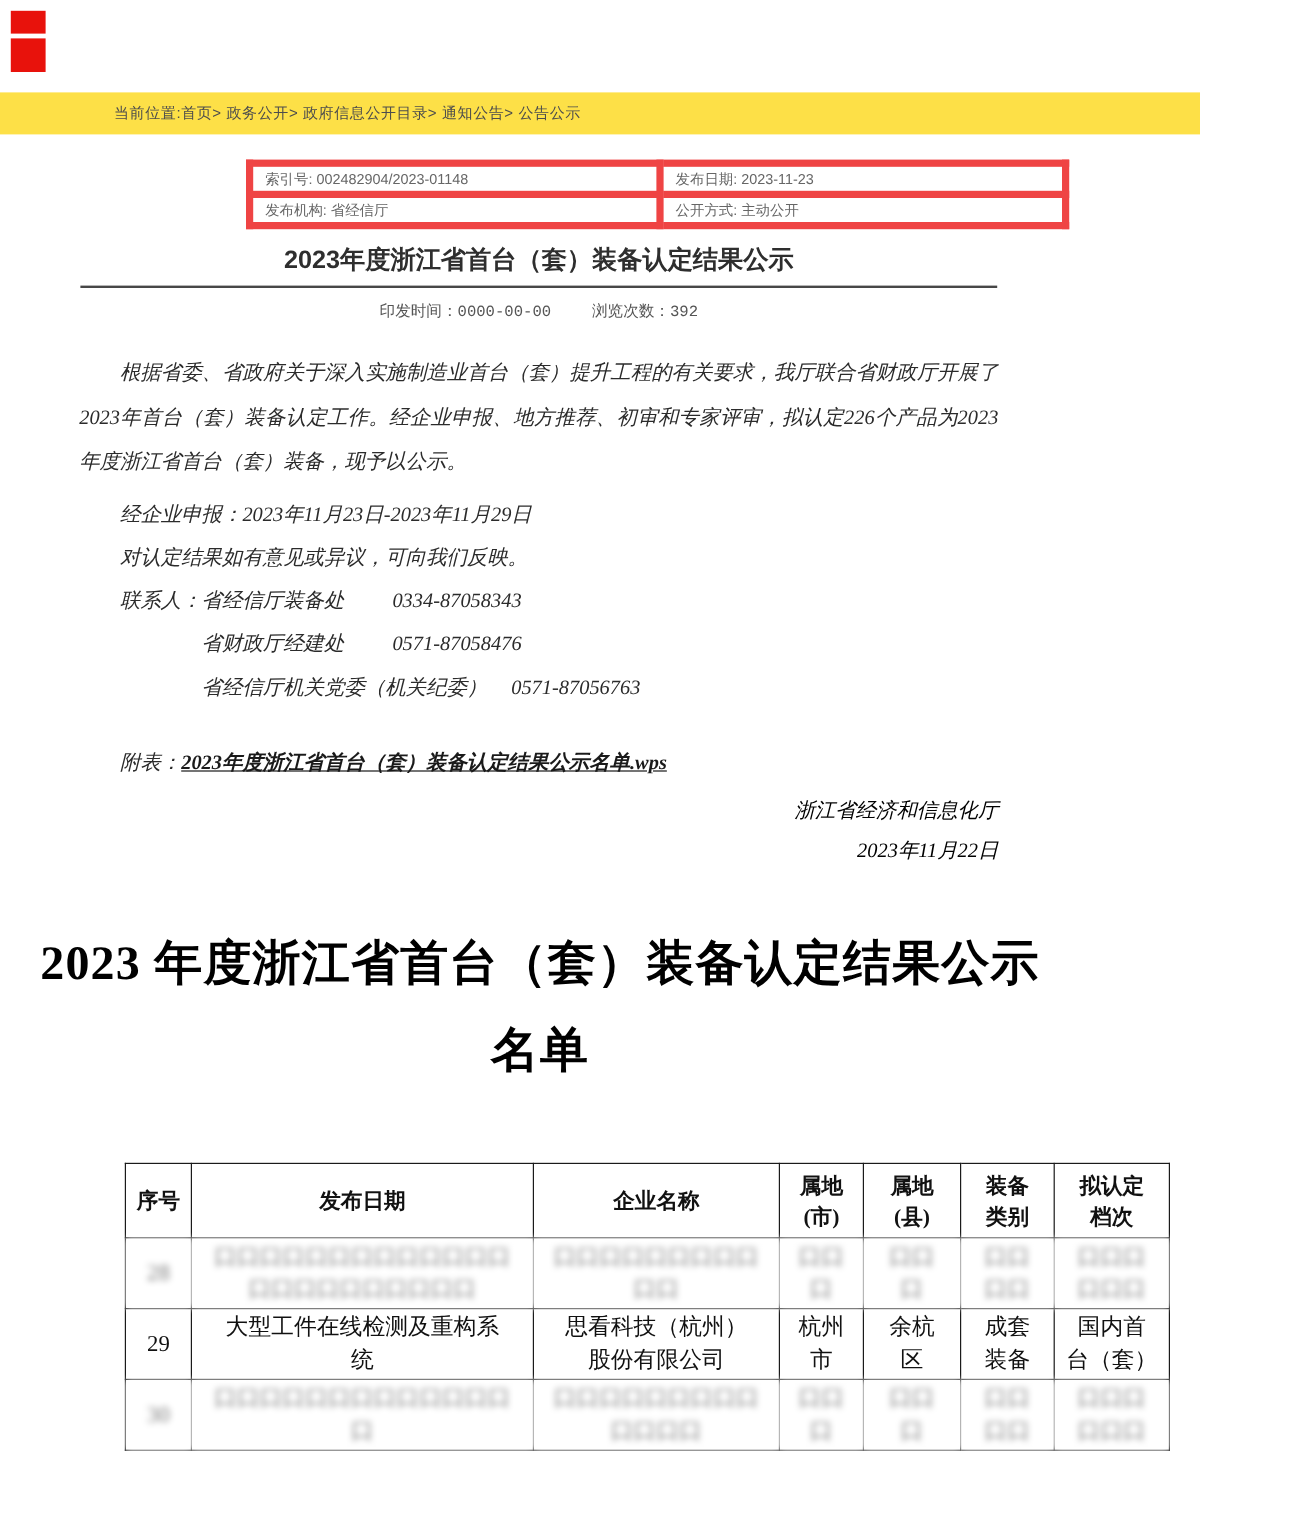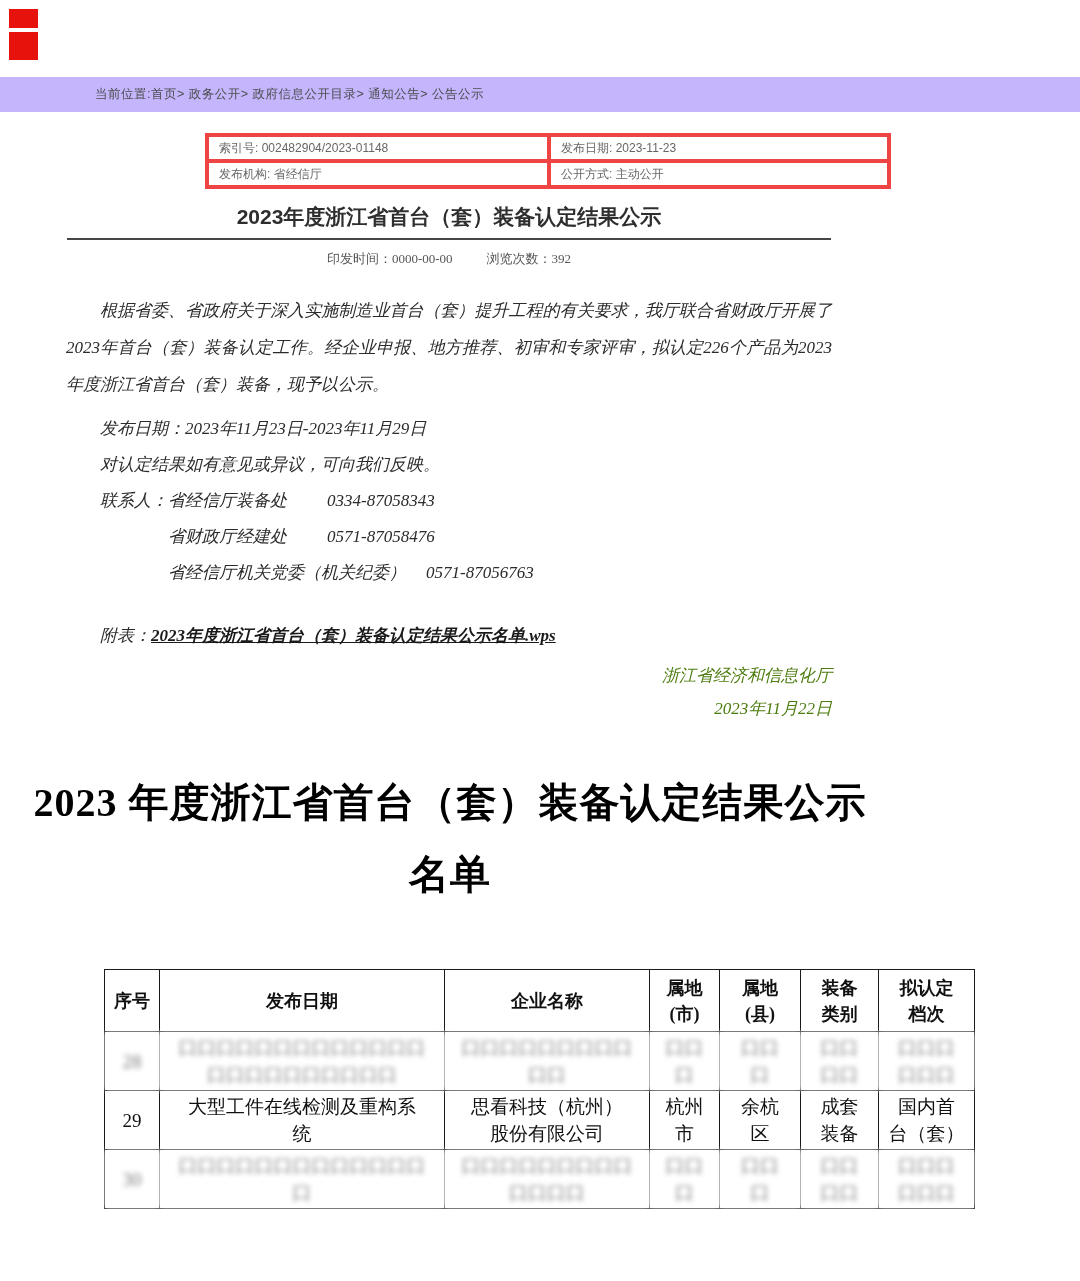--- a/index.html
+++ b/index.html
@@ -5,50 +5,50 @@
   * { margin:0; padding:0; box-sizing:border-box; }
   html,body { background:#fff; }
   body { font-family:"Liberation Serif","DejaVu Serif",serif; }
   .page { position:relative; width:1080px; height:1281px; background:#ffffff; overflow:hidden; margin:0 auto; }
 
   
   .red-mark-a { position:absolute; left:9px; top:9px; width:29px; height:19px; background:#e8120c; }
   .red-mark-b { position:absolute; left:9px; top:32px; width:29px; height:28px; background:#e8120c; }
 
   
-  .crumb-bar { position:absolute; left:0; top:77px; width:1080px; height:35px; background:#c4b5fd;
+  .crumb-bar { position:absolute; left:0; top:77px; width:1000px; height:35px; background:#fde047;
                display:flex; align-items:center; }
   .crumb-bar span { margin-left:95px; font-family:"Liberation Sans","DejaVu Sans",sans-serif;
                     font-size:12.5px; color:#4d4d4d; letter-spacing:.5px; }
 
   
   .meta-table { position:absolute; left:205px; top:133px; width:686px; border-collapse:collapse;
                 font-family:"Liberation Sans","DejaVu Sans",sans-serif; font-size:12px; color:#666; }
-  .meta-table td { border:4px solid #ef4444; height:26px; padding-left:10px; background:#fff; white-space:nowrap; }
+  .meta-table td { border:6px solid #ef4444; height:26px; padding-left:10px; background:#fff; white-space:nowrap; }
   .meta-table td.l { width:342px; }
 
   .doc { position:absolute; left:0; top:203px; width:898px; }
 
   .doc-title { text-align:center; font-family:"Liberation Sans","DejaVu Sans",sans-serif;
                font-weight:bold; font-size:21px; color:#2e2e2e; line-height:28px; }
   .title-rule { width:764px; height:2px; background:#474747; margin:7px auto 0 auto; }
-  .print-row { margin-top:10px; text-align:center; font-family:Liberation Serif, serif;
+  .print-row { margin-top:10px; text-align:center; font-family:Liberation Mono, monospace;
                font-size:13px; color:#555; }
   .print-row .gap { display:inline-block; width:34px; }
 
   .article { margin:24px auto 0 auto; width:766px; font-size:17px; color:#2b2b2b; line-height:37px;font-style:italic; }
   .article p.body-p { text-align:justify; text-indent:2em; }
   .article p.line { line-height:36px; text-indent:2em; }
   .article p.first-contact { line-height:36px; text-indent:2em; }
   .article p.sub-contact { line-height:36px; padding-left:6em; }
   .phone { margin-left:40px; }
   .phone-tight { margin-left:20px;text-align:center; }
   .attach-row { margin-top:30px; text-indent:2em; line-height:30px; }
   .attach-link { color:#1a1a1a; text-decoration:underline; font-weight:bold; cursor:pointer; }
-  .sign-block { margin-top:8px; text-align:right; line-height:33px; color:#4d7c0f; }
+  .sign-block { margin-top:8px; text-align:right; line-height:33px; color:#000000; }
 
   .list-heading { margin:42px auto 0 auto; width:900px; text-align:center; font-weight:bold;
                   font-size:40px; line-height:72px; color:#000; white-space:pre-line; letter-spacing:1px; }
 
   
   .result-table { margin:58px 0 0 104px; border-collapse:collapse; table-layout:fixed; width:870px;
                   font-size:19px; color:#111; }
   .result-table th, .result-table td { border:1.5px solid #1a1a1a; text-align:center; vertical-align:middle;
                   white-space:pre-line; line-height:27px; padding:2px 2px; background:#fff; }
   .result-table th { font-weight:bold; font-size:18px; line-height:26px; }
@@ -87,21 +87,21 @@
 
     <div class="doc-title">2023年度浙江省首台（套）装备认定结果公示</div>
     <div class="title-rule"></div>
 
     <div class="print-row">
       <span>印发时间：</span><span>0000-00-00</span><span class="gap"></span><span>浏览次数：</span><span>392</span>
     </div>
 
     <div class="article">
       <p class="body-p">根据省委、省政府关于深入实施制造业首台（套）提升工程的有关要求，我厅联合省财政厅开展了2023年首台（套）装备认定工作。经企业申报、地方推荐、初审和专家评审，拟认定226个产品为2023年度浙江省首台（套）装备，现予以公示。</p>
-      <p class="line" style="margin-top:8px;">发布日期：2023年11月23日-2023年11月29日</p>
+      <p class="line" style="margin-top:8px;">经企业申报：2023年11月23日-2023年11月29日</p>
       <p class="line">对认定结果如有意见或异议，可向我们反映。</p>
       <p class="first-contact">
         <span>联系人：省经信厅装备处</span><span class="phone">0334-87058343</span>
       </p>
       <p class="sub-contact">
         <span>省财政厅经建处</span><span class="phone">0571-87058476</span>
       </p>
       <p class="sub-contact">
         <span>省经信厅机关党委（机关纪委）</span><span class="phone-tight">0571-87056763</span>
       </p>

